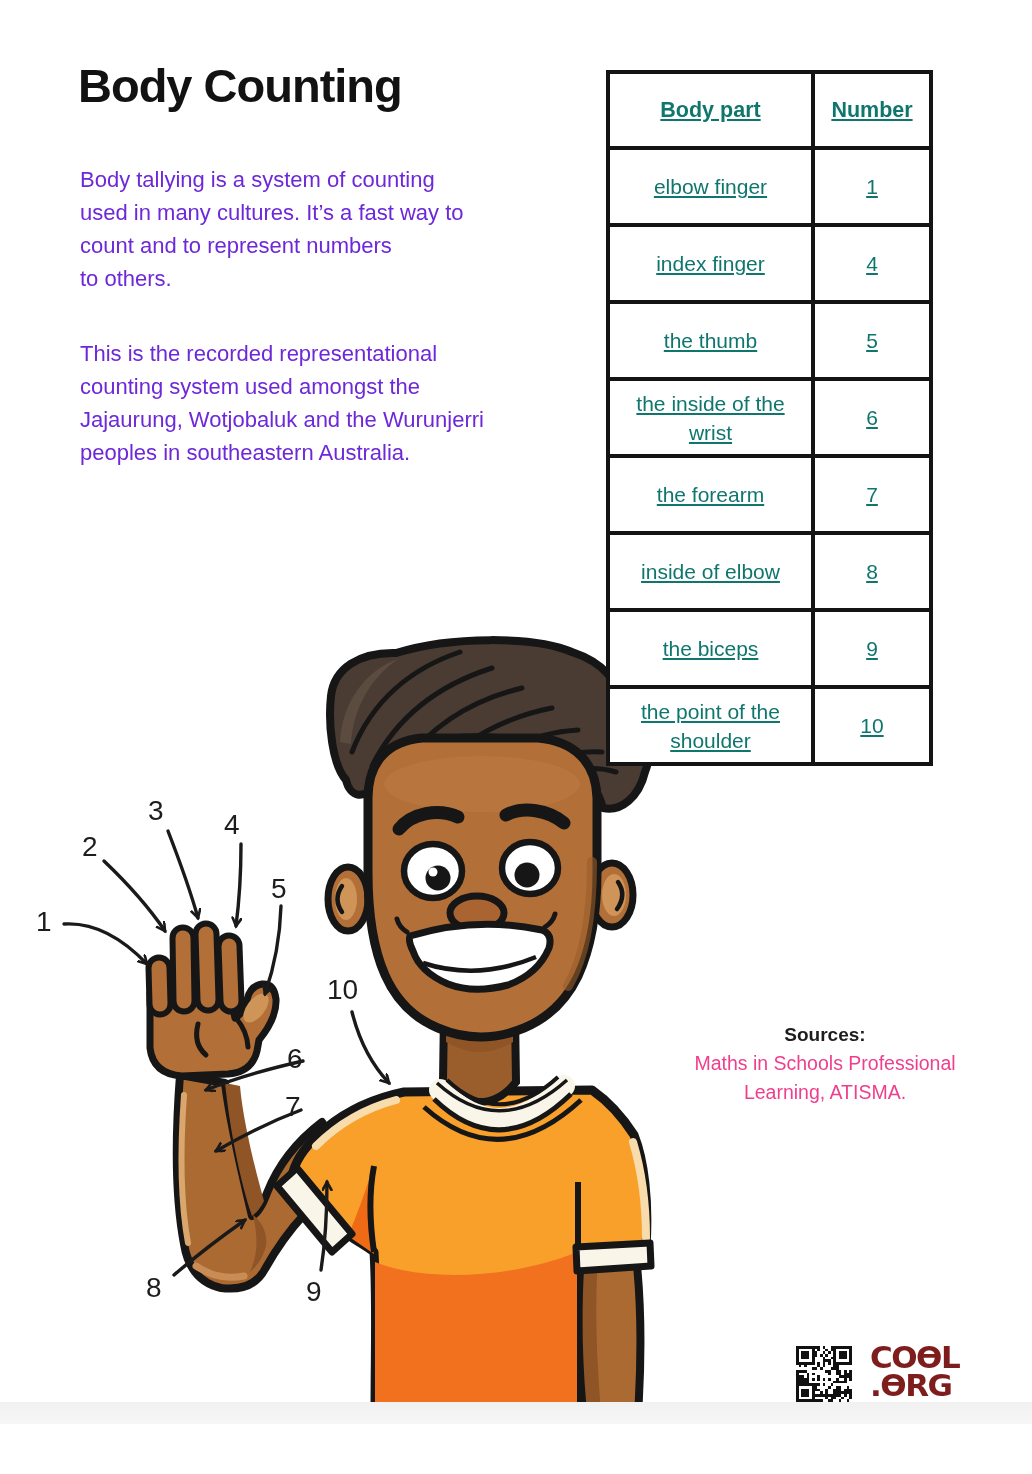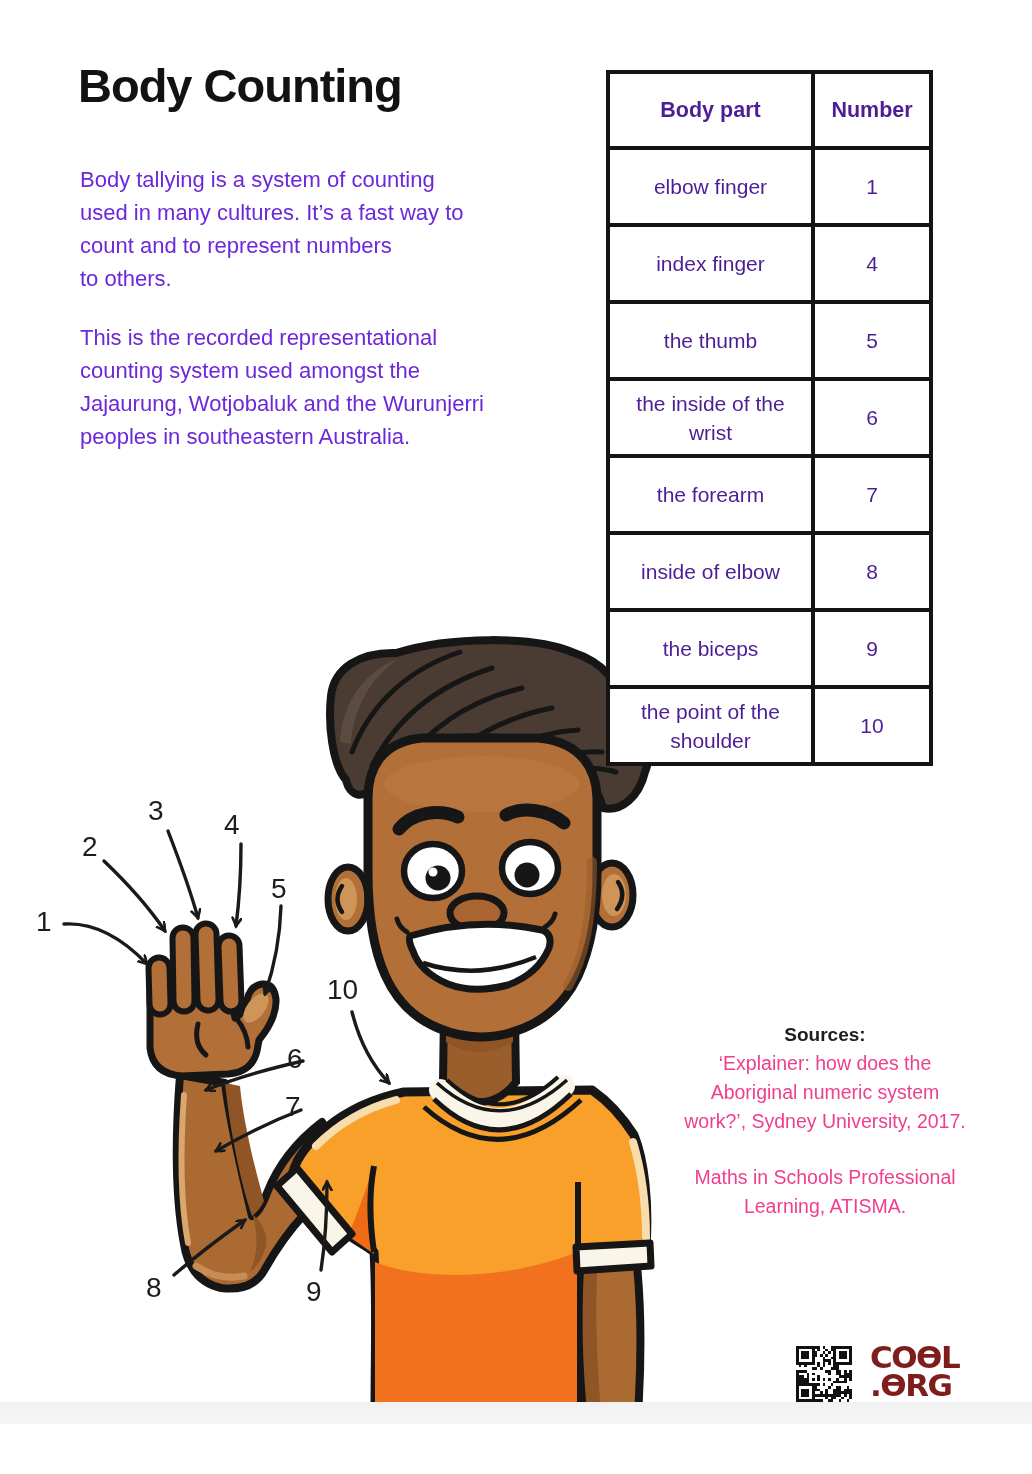--- a/index.html
+++ b/index.html
@@ -3,29 +3,29 @@
 <meta charset="utf-8">
 <style>
   html,body{margin:0;padding:0;background:#fff;}
   .page{position:relative;width:1032px;height:1424px;background:#ffffff;overflow:hidden;
         font-family:"Liberation Sans",sans-serif;}
 
   .page-title{position:absolute;left:78px;top:58px;font-size:47px;font-weight:bold;
               letter-spacing:-1px;color:#121212;margin:0;}
   .intro{position:absolute;left:80px;top:163px;width:500px;font-size:22px;line-height:33px;
          color:#6d28d9;white-space:pre-line;margin:0;}
-  .intro.second{top:321px;}
+  .intro.second{top:337px;}
 
   .illustration-svg{position:absolute;left:0;top:0;z-index:1;}
 
   .bodyparts-table{position:absolute;left:606px;top:70px;z-index:2;border-collapse:collapse;
                    background:#ffffff;table-layout:fixed;}
   .bodyparts-table th,.bodyparts-table td{border:4px solid #141414;background:#ffffff;
-                   text-align:center;vertical-align:middle;color:#4c1d95;
-                   font-size:21px;line-height:29px;padding:4px 10px;}
+                   text-align:center;vertical-align:middle;color:#0f766e;
+                   font-size:21px;line-height:29px;padding:4px 10px;text-decoration:underline;}
   .bodyparts-table th{font-weight:bold;height:64px;font-size:21.5px;}
   .bodyparts-table td{height:65px;font-weight:normal;}
   .col-part{width:205px;}
   .col-num{width:118px;}
 
   .sources{position:absolute;left:675px;top:1024px;width:300px;z-index:2;text-align:center;}
   .sources-heading{font-size:19px;font-weight:bold;color:#1d1d1d;margin:0 0 3px 0;}
   .source-item{font-size:19.5px;line-height:29px;color:#F03E8E;white-space:pre-line;
                margin:0 0 27px 0;}
 
@@ -237,23 +237,20 @@
         </tr>
       <tr>
           <td>the point of the shoulder</td>
           <td>10</td>
         </tr>
     </tbody>
   </table>
 
   <div class="sources">
     <p class="sources-heading">Sources:</p>
-    <p class="source-item">‘Explainer: how does the
-Aboriginal numeric system
-work?’, Sydney University, 2017.</p>
     <p class="source-item">Maths in Schools Professional
 Learning, ATISMA.</p>
   </div>
 
   <div class="footer-brand">
     <svg class="qr" viewBox="0 0 21 21" shape-rendering="crispEdges">
       <rect x="0" y="0" width="21" height="21" fill="#ffffff"></rect>
       <g id="qr" fill="#111111">
           <rect x="0" y="0" width="1" height="1"></rect>
           <rect x="1" y="0" width="1" height="1"></rect>

